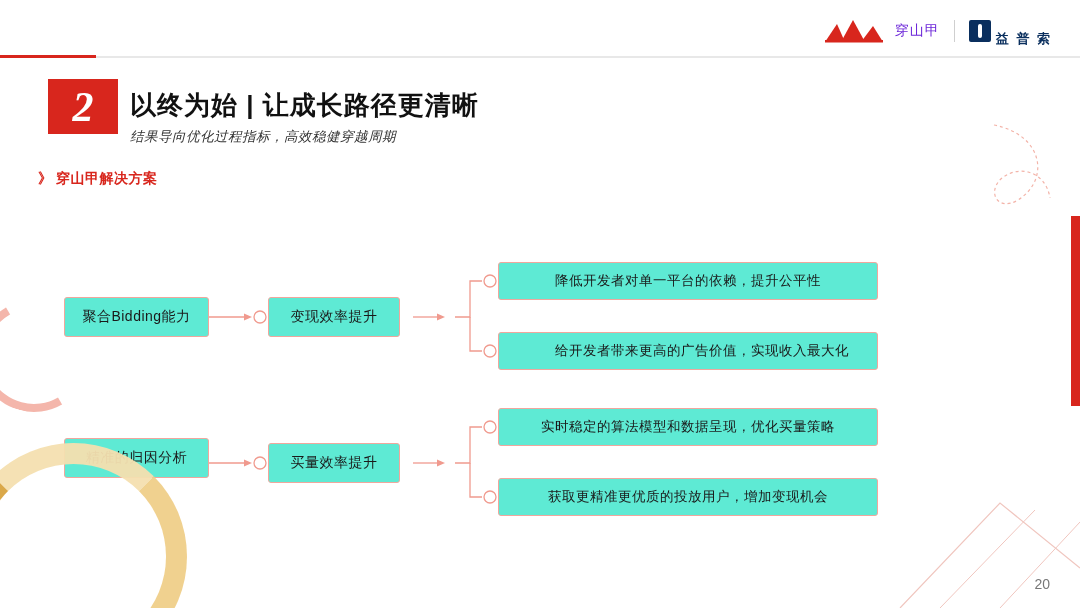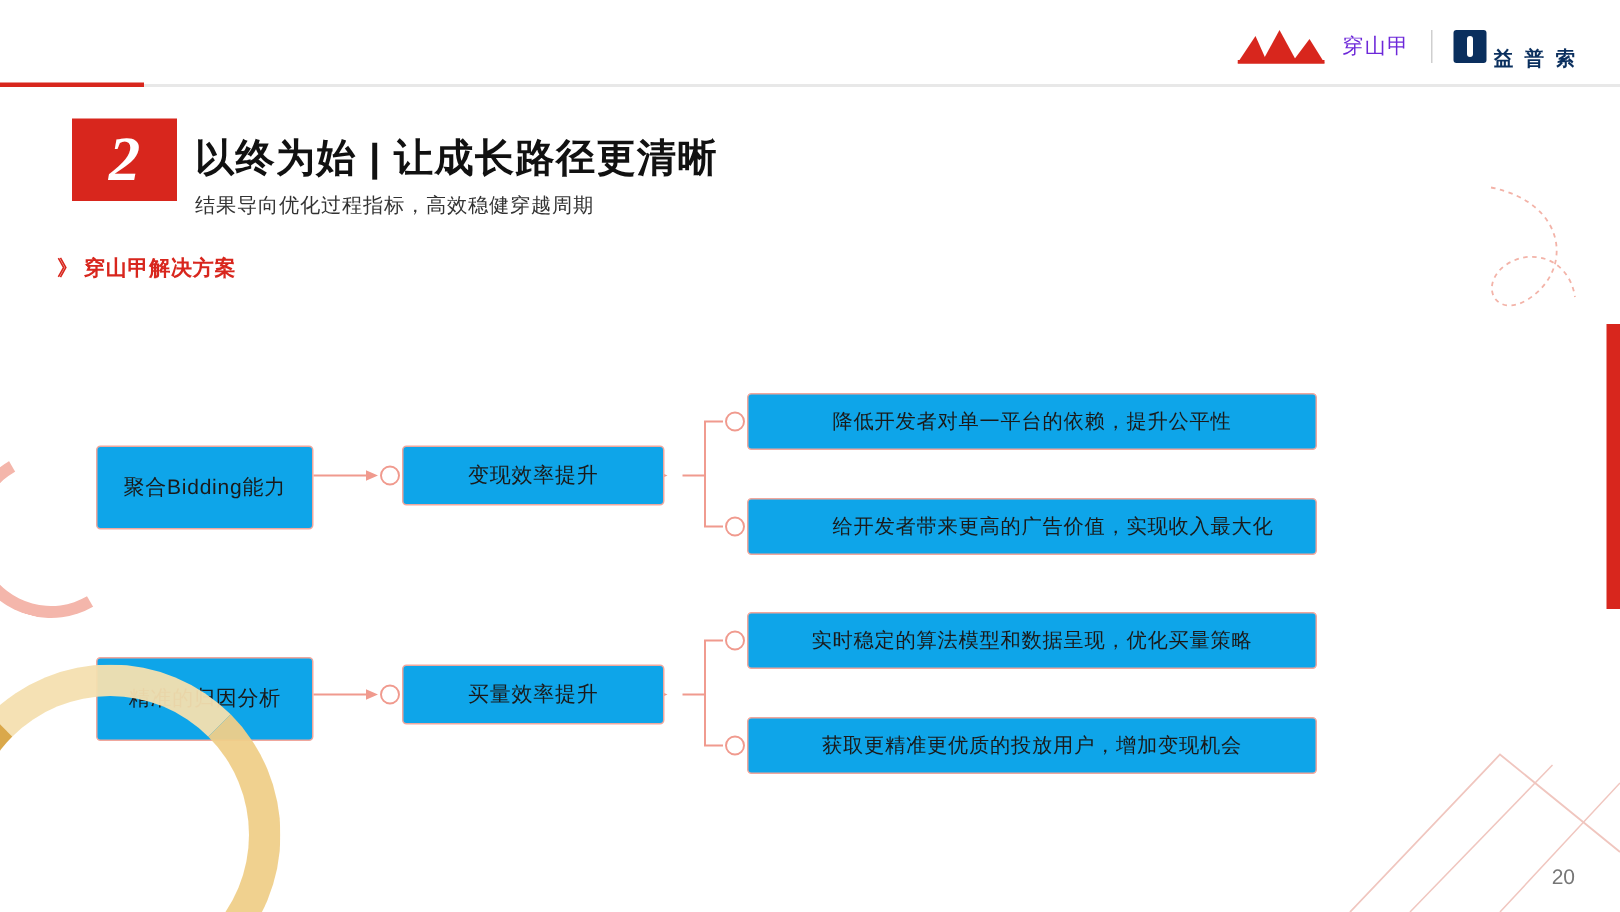--- a/index.html
+++ b/index.html
@@ -108,20 +108,21 @@
     font-weight: bold;
     color: #111111;
     letter-spacing: 1px;
   }
   .title-sub {
     position: absolute;
     left: 130px; top: 128px;
     font-size: 13.5px;
     color: #333333;
     letter-spacing: 0.5px;
+    font-style: italic;
   }
 
   
   .sol-head {
     position: absolute;
     left: 38px; top: 170px;
     display: flex;
     align-items: center;
     gap: 6px;
   }
@@ -150,31 +151,31 @@
   
   .flow {
     position: absolute;
     left: 0; top: 250px;
     width: 1080px; height: 290px;
   }
   .node {
     position: absolute;
     border: 1px solid #f0a79d;
     border-radius: 3px;
-    background: #0ea5e9;
+    background: #5eead4;
     display: flex;
     align-items: center;
     justify-content: center;
     font-size: 14px;
     color: #1a1a1a;
     letter-spacing: 0.5px;
     box-sizing: border-box;
   }
-  .node.lvl1 { width: 145px; height: 56px; }
-  .node.lvl2 { width: 175px; height: 40px; }
+  .node.lvl1 { width: 145px; height: 40px; }
+  .node.lvl2 { width: 132px; height: 40px; }
   .node.lvl3 { width: 380px; height: 38px; font-size: 13.5px; }
 
   .l1a { left: 64px;  top: 47px; }
   .l2a { left: 268px; top: 47px; }
   .l3a { left: 498px; top: 12px; }
   .l3b { left: 498px; top: 82px; padding-left: 28px; }
 
   .l1b { left: 64px;  top: 188px; }
   .l2b { left: 268px; top: 193px; }
   .l3c { left: 498px; top: 158px; }

